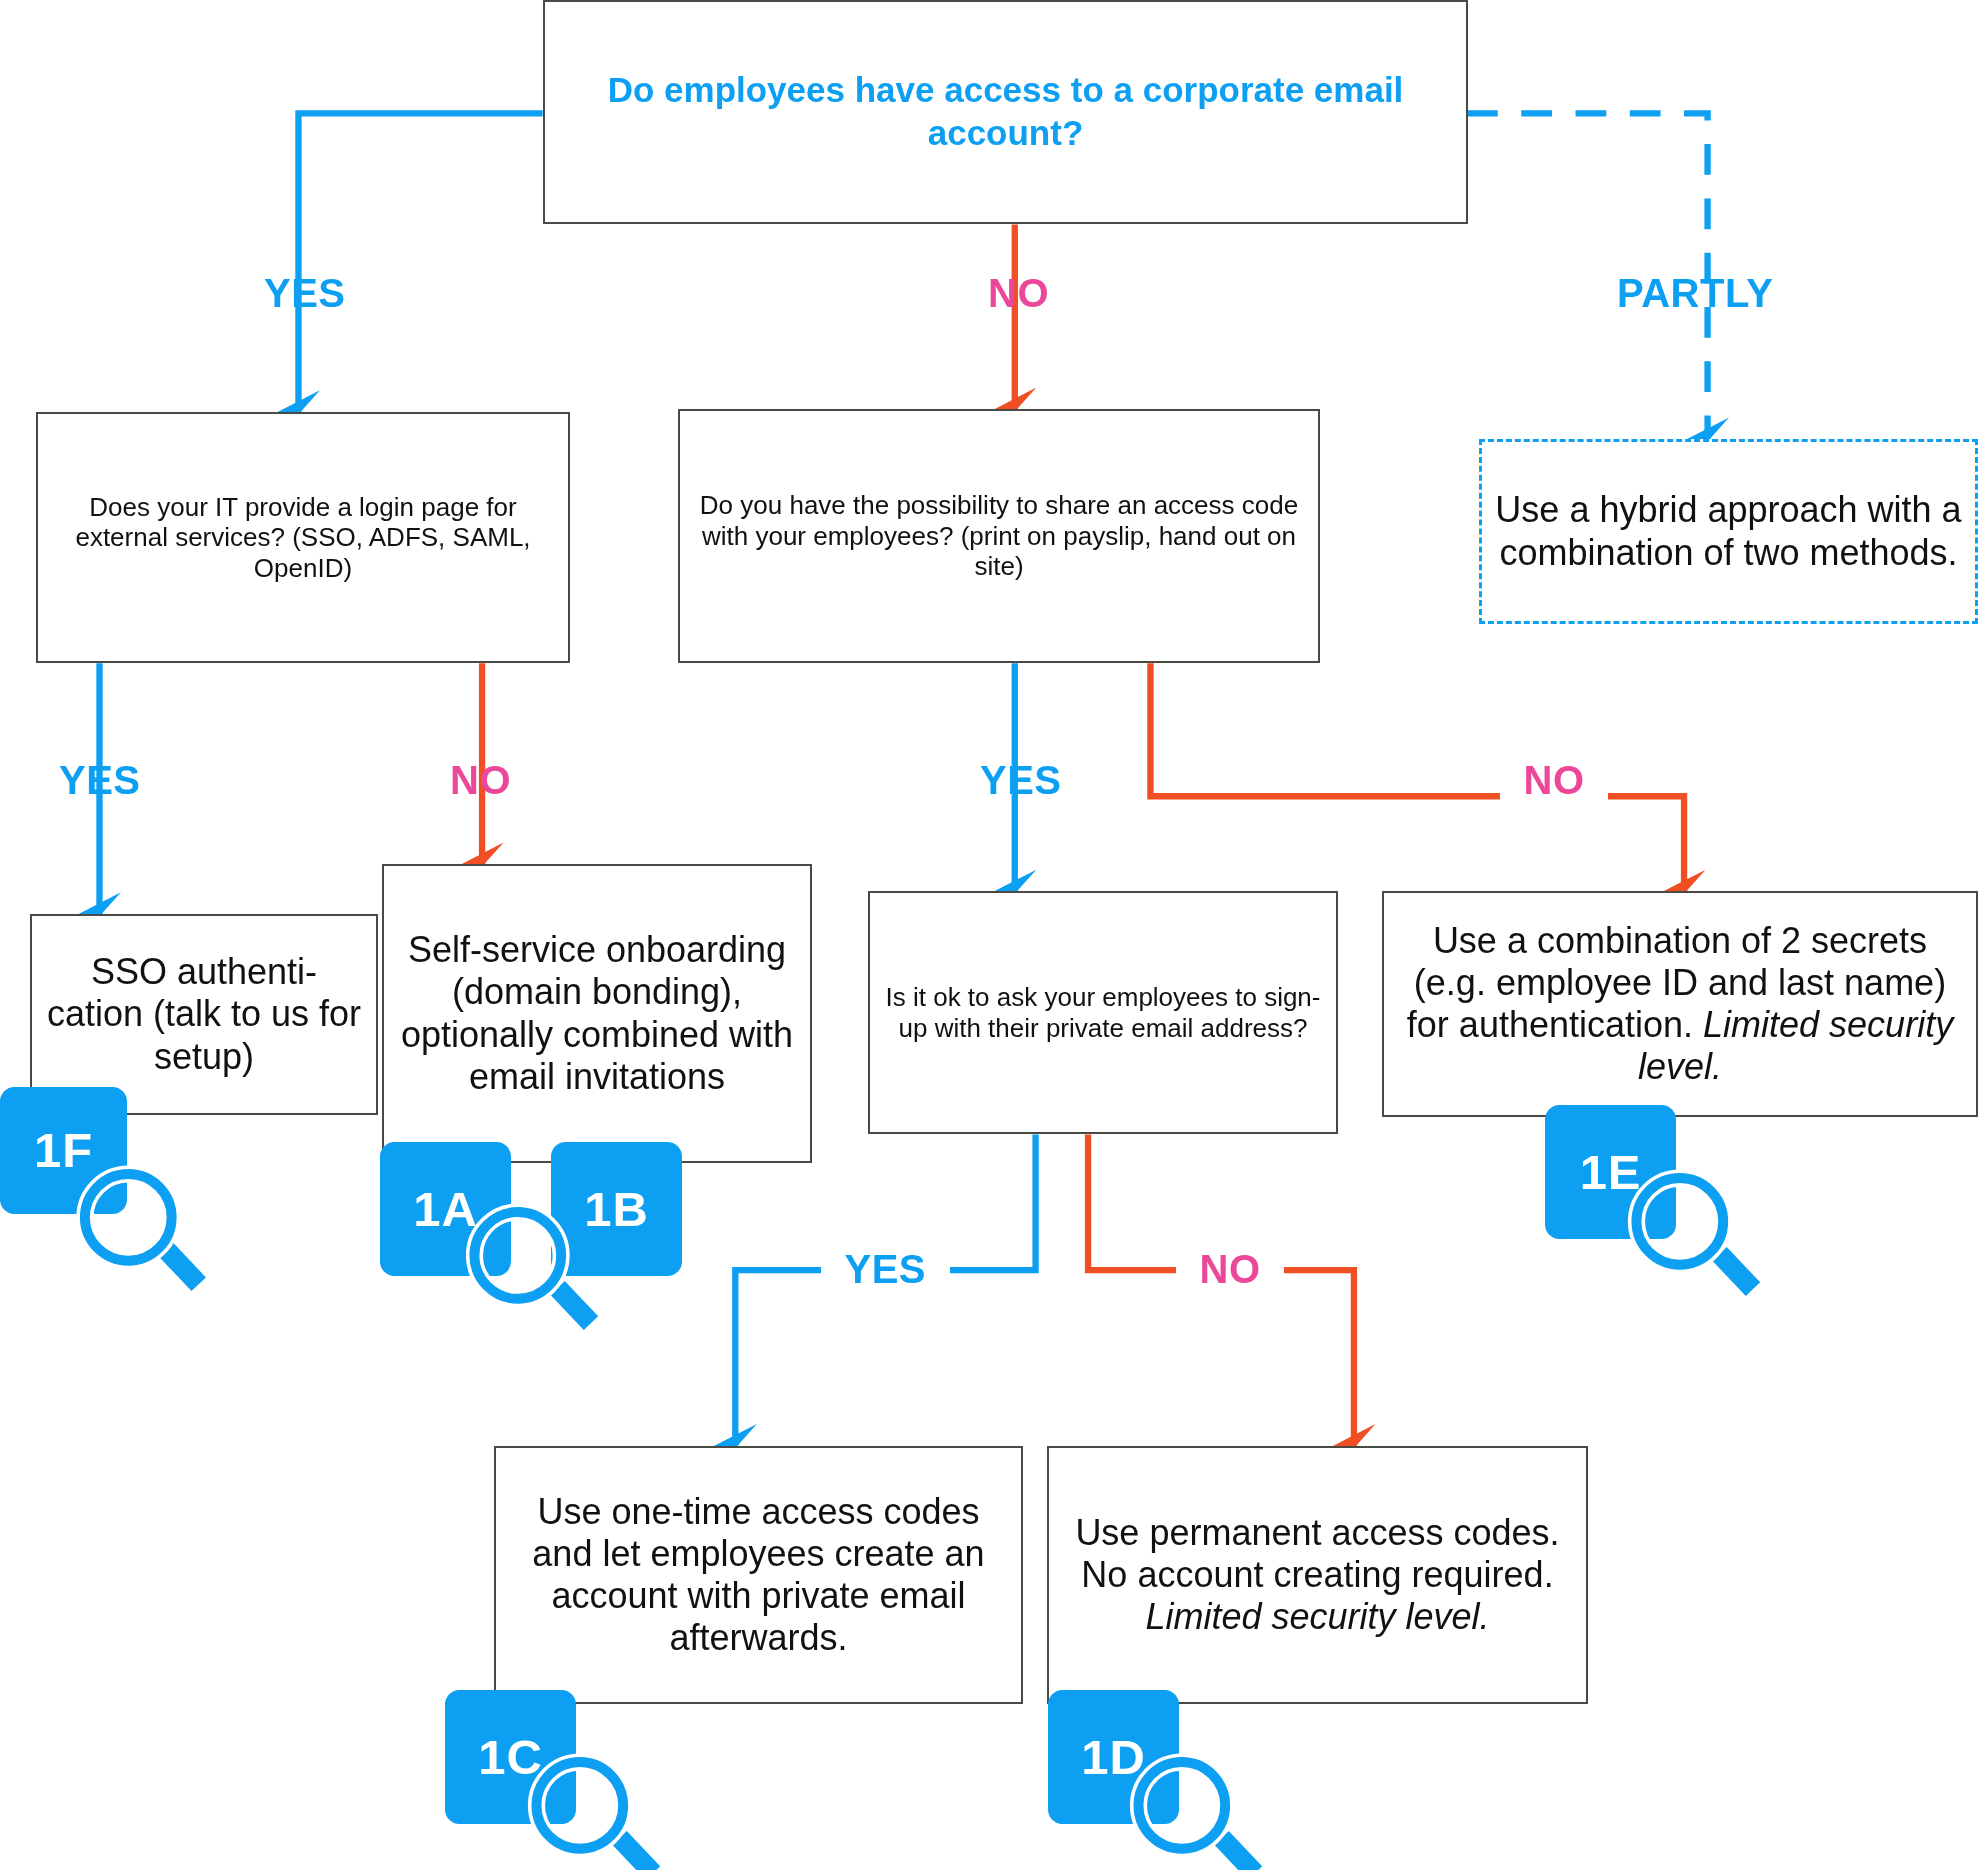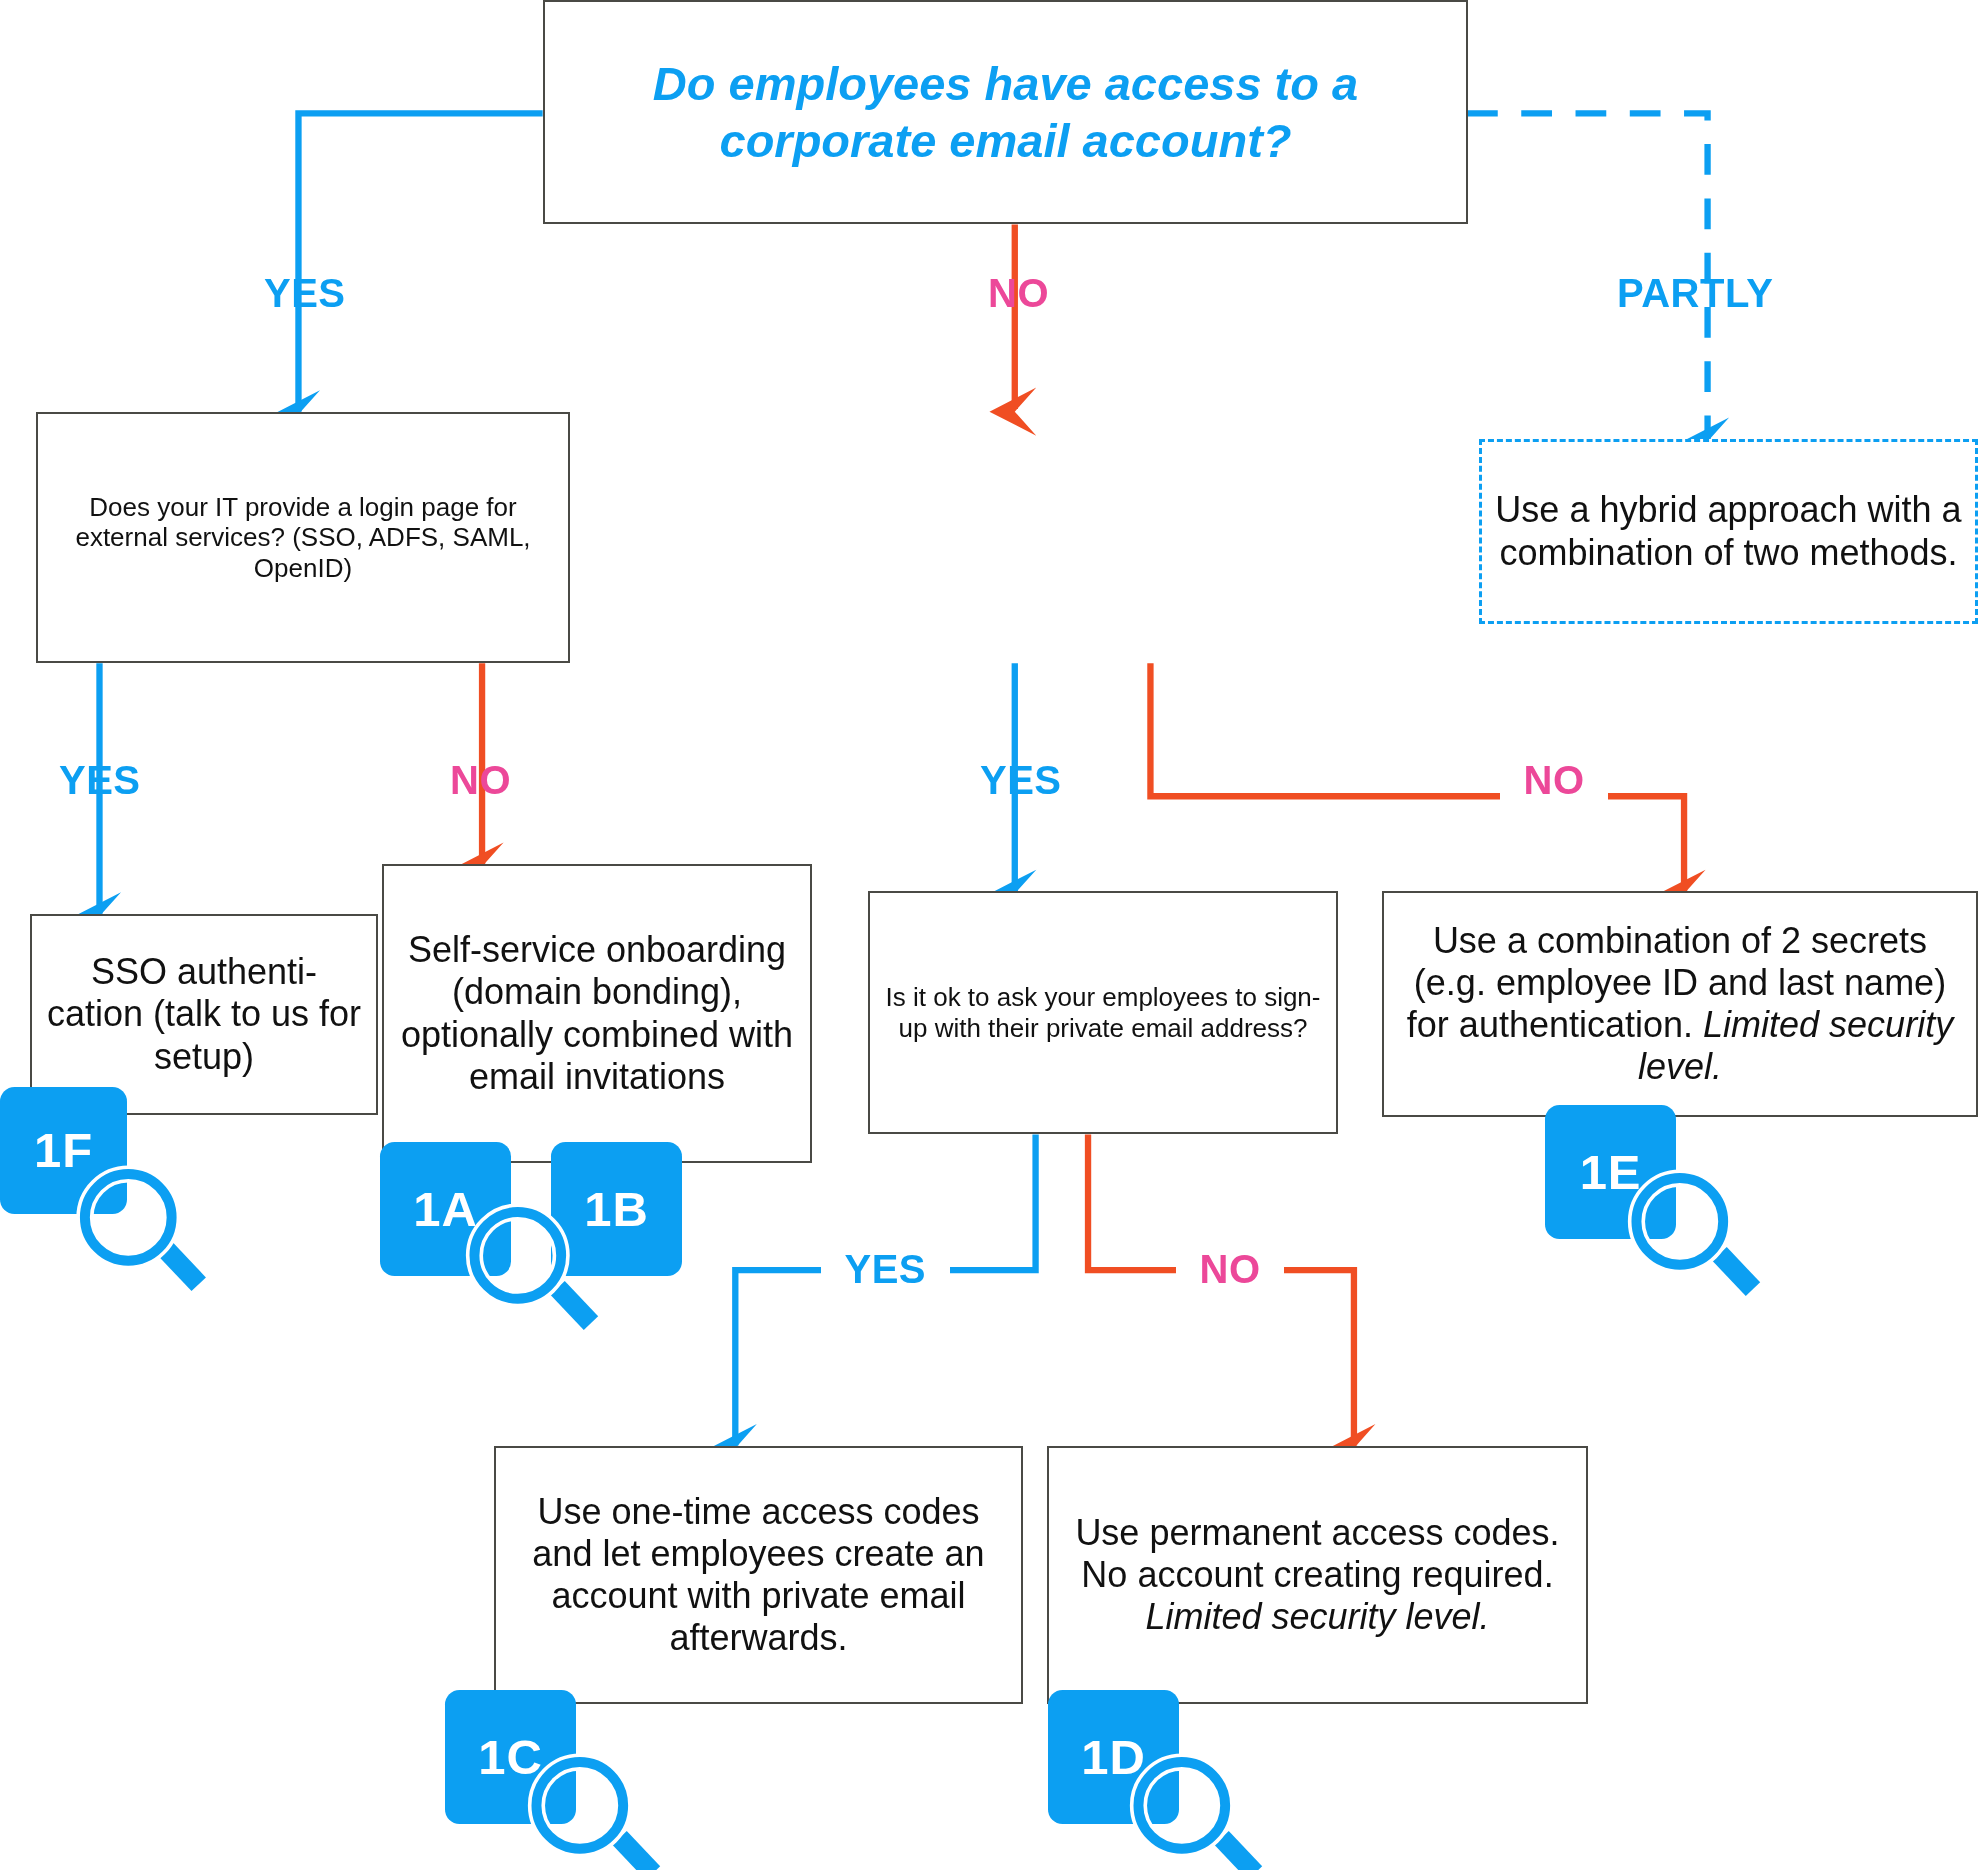--- a/index.html
+++ b/index.html
@@ -48,21 +48,21 @@
     border-color: #4a4a45;
     color: #0c9ff2;
     font-weight: bold;
   }
   .node.dashed {
     border: 3.6px dashed #0c9ff2;
     justify-content: flex-end;
   }
   .node.q   { font-size: 26px; }
   .node.res { font-size: 36px; }
-  .node.root { font-size: 47px; line-height: 1.22; font-style: italic; }
+  .node.root { font-size: 35px; line-height: 1.22; }
 
   .ital { font-style: italic; }
 
   
   .elabel {
     position: absolute;
     font-weight: bold;
     letter-spacing: 0.5px;
     white-space: nowrap;
   }
@@ -128,20 +128,23 @@
   </svg>
 
   <div class="node root" style="left:543px; top:0px; width:925px; height:224px;">
     <span class="txt">Do employees have access to a corporate email account?</span>
   </div>
 
   <div class="node q" style="left:36px; top:412px; width:534px; height:251px;">
     <span class="txt">Does your IT provide a login page for external services? (SSO, ADFS, SAML, OpenID)</span>
   </div>
 
+  <div class="node q" style="left:678px; top:409px; width:642px; height:254px;">
+    <span class="txt">Do you have the possibility to share an access code with your employees? (print on payslip, hand out on site)</span>
+  </div>
 
   <div class="node res dashed" style="left:1479px; top:439px; width:499px; height:185px;">
     <span class="txt">Use a hybrid approach with a combination of two methods.</span>
   </div>
 
   <div class="node res" style="left:30px; top:914px; width:348px; height:201px;">
     <span class="txt">SSO authenti-cation (talk to us for setup)</span>
   </div>
 
   <div class="node res" style="left:382px; top:864px; width:430px; height:299px;">

